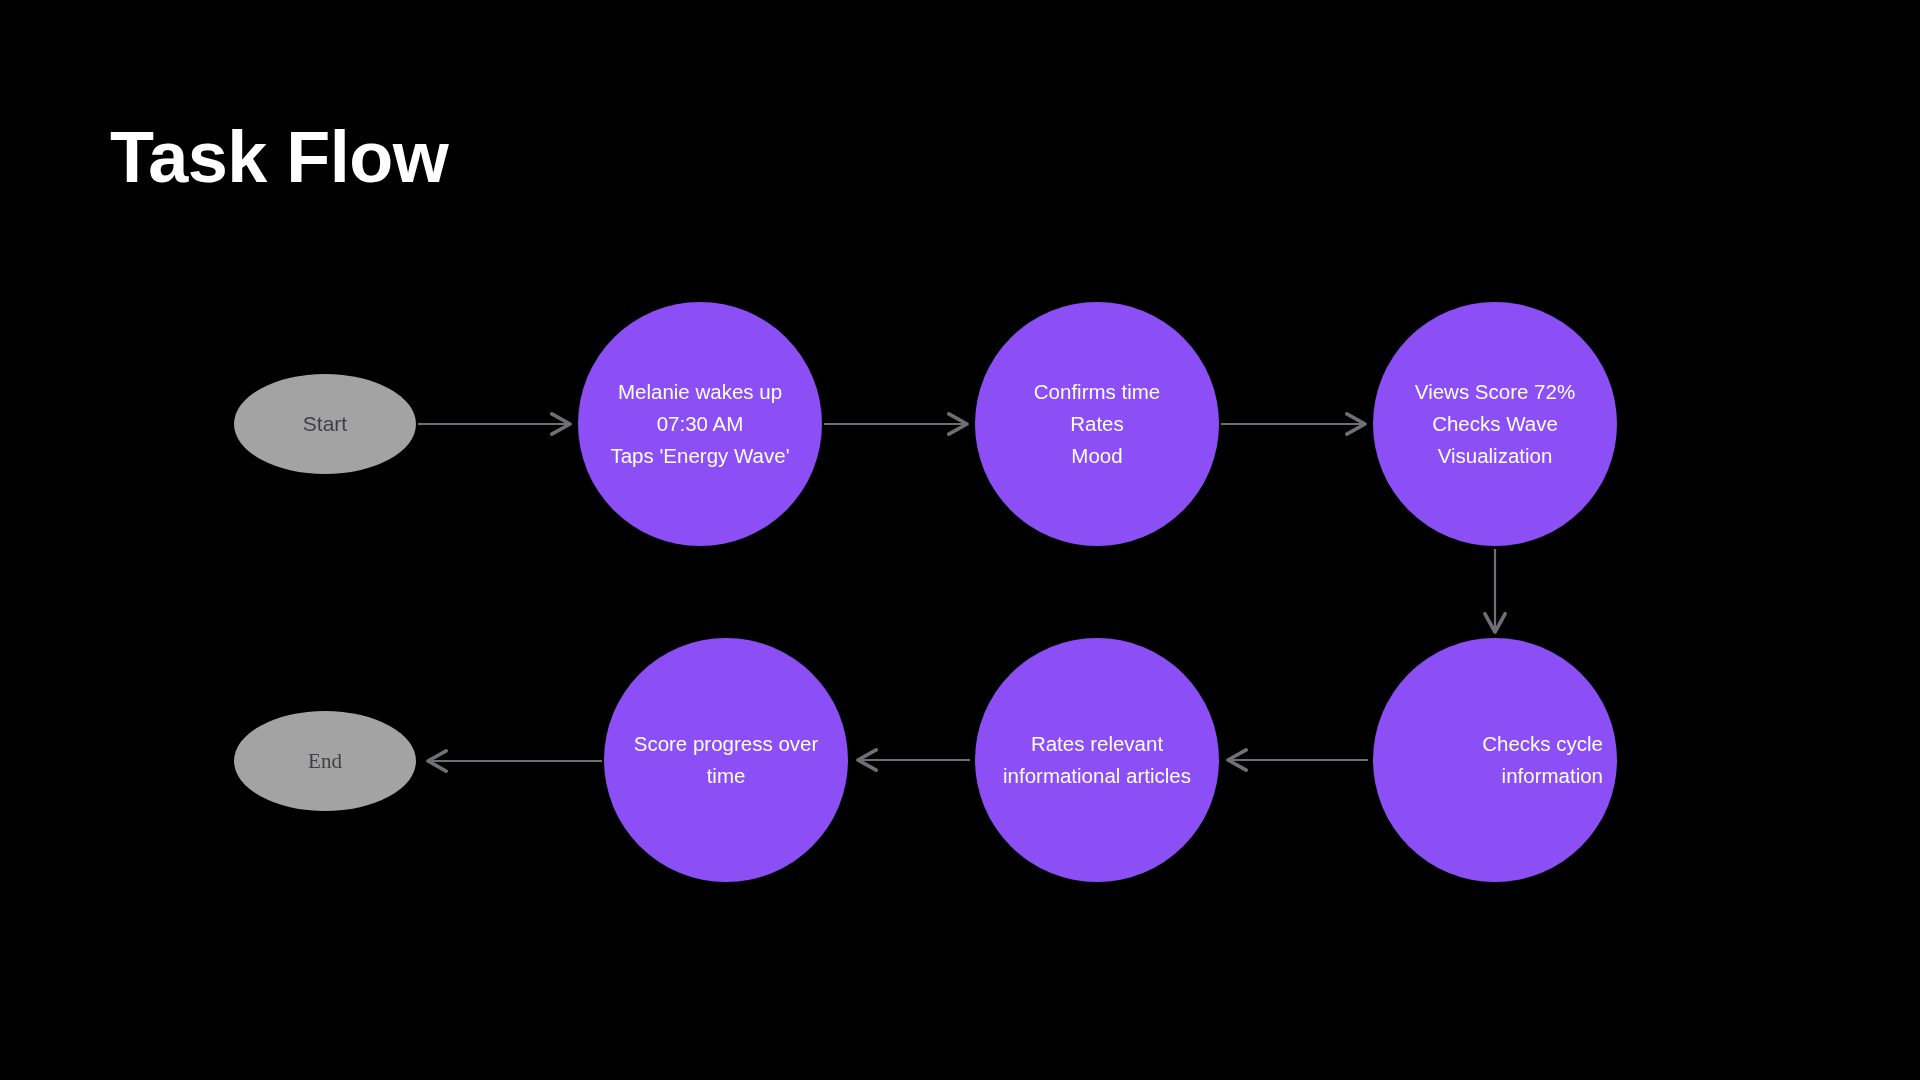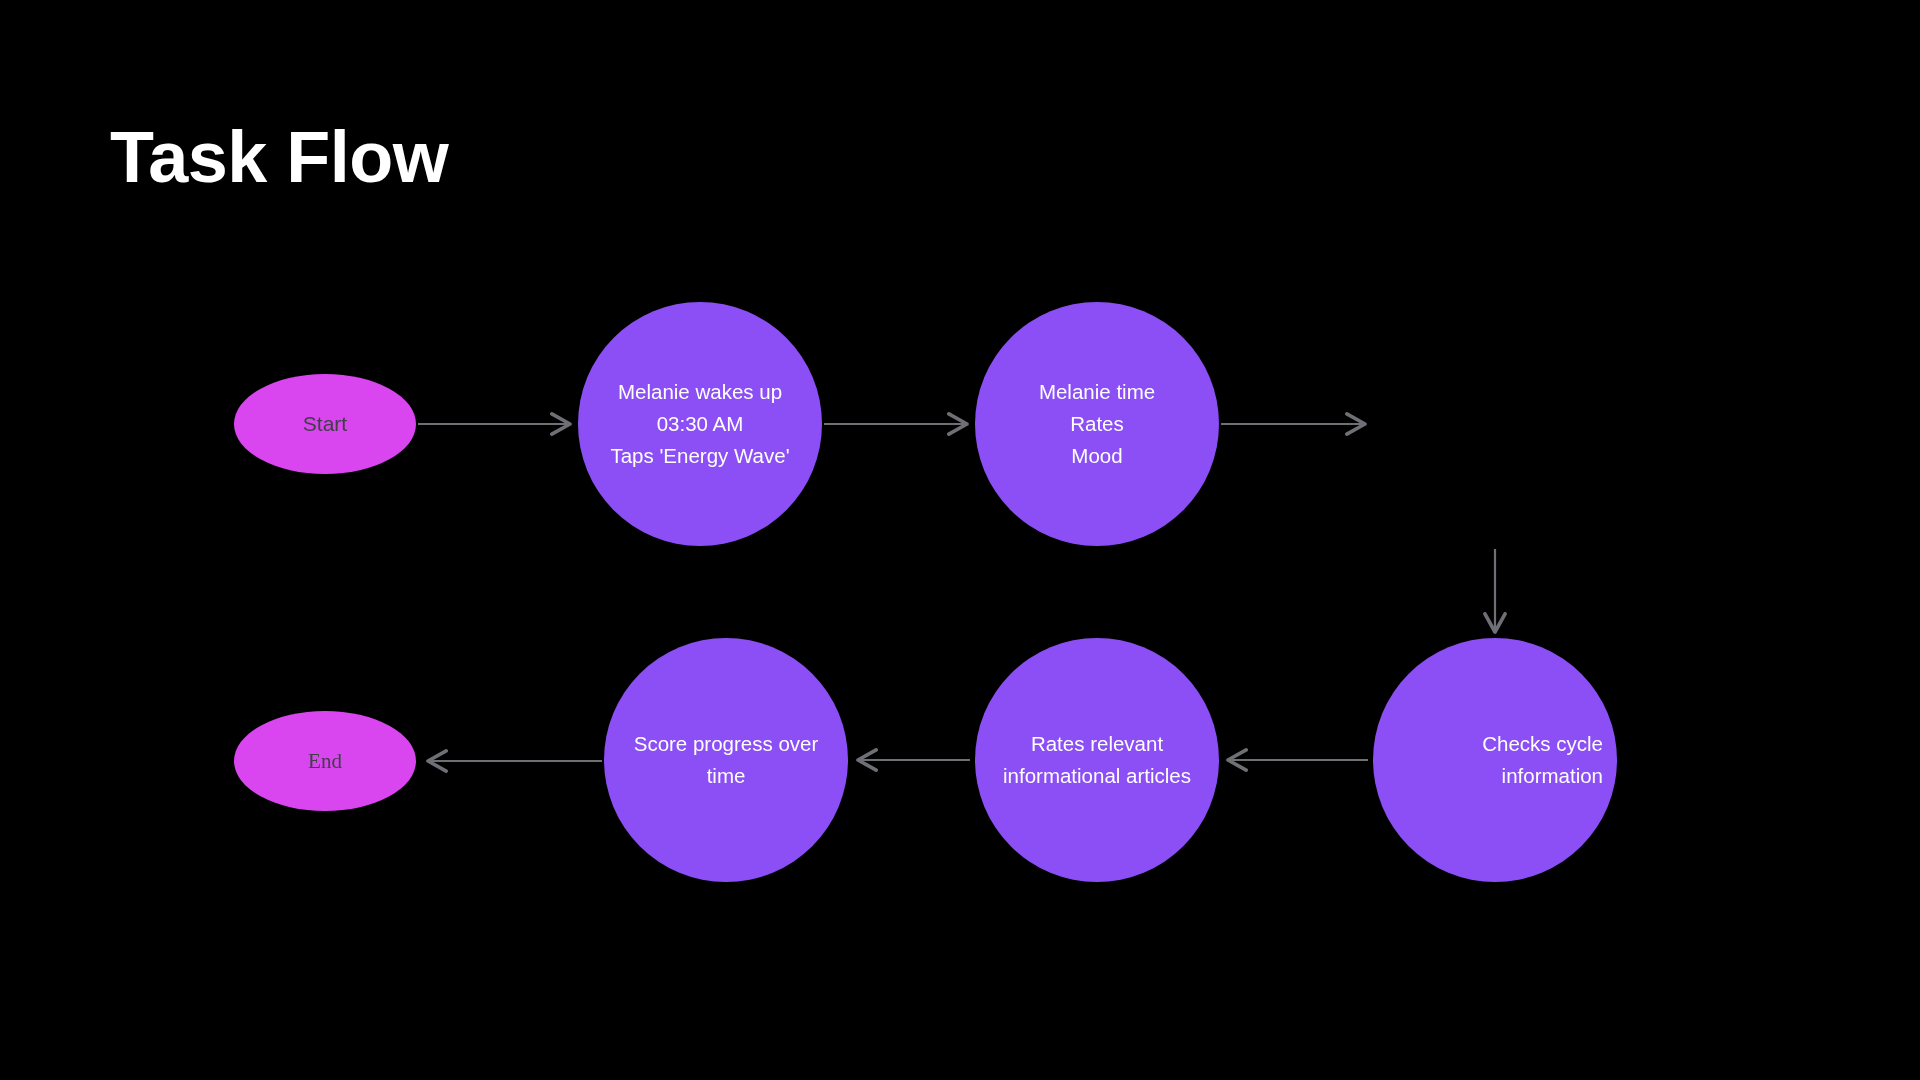--- a/index.html
+++ b/index.html
@@ -50,21 +50,21 @@
   .node .node-label {
     display: block;
     white-space: pre-line;
     line-height: 1.55;
   }
 
   
   .node.terminator {
     width: 182px;
     height: 100px;
-    background: #d946ef;
+    background: #a3a3a3;
   }
   .node.terminator .node-label {
     font-size: 21px;
     color: #3f3f46;
     font-weight: normal;
   }
 
   
   .node.process {
     width: 244px;
@@ -116,30 +116,34 @@
 
     <line x1="602" y1="746" x2="428" y2="746" stroke="#6f6f76" stroke-width="2.2" marker-end="url(#arrow-right)"></line>
   </svg>
 
   <div class="node terminator" style="left:234px; top:359px;">
     <span class="node-label">Start</span>
   </div>
 
   <div class="node process" style="left:578px; top:287px;">
     <span class="node-label">Melanie wakes up
-03:30 AM
+07:30 AM
 Taps 'Energy Wave'</span>
   </div>
 
   <div class="node process" style="left:975px; top:287px;">
-    <span class="node-label">Melanie time
+    <span class="node-label">Confirms time
 Rates
 Mood</span>
   </div>
 
+  <div class="node process" style="left:1373px; top:287px;">
+    <span class="node-label">Views Score 72%
+Checks Wave Visualization</span>
+  </div>
 
   <div class="node process" style="left:1373px; top:623px;text-align:right;">
     <span class="node-label">Checks cycle information</span>
   </div>
 
   <div class="node process" style="left:975px; top:623px;">
     <span class="node-label">Rates relevant informational articles</span>
   </div>
 
   <div class="node process" style="left:604px; top:623px;">

